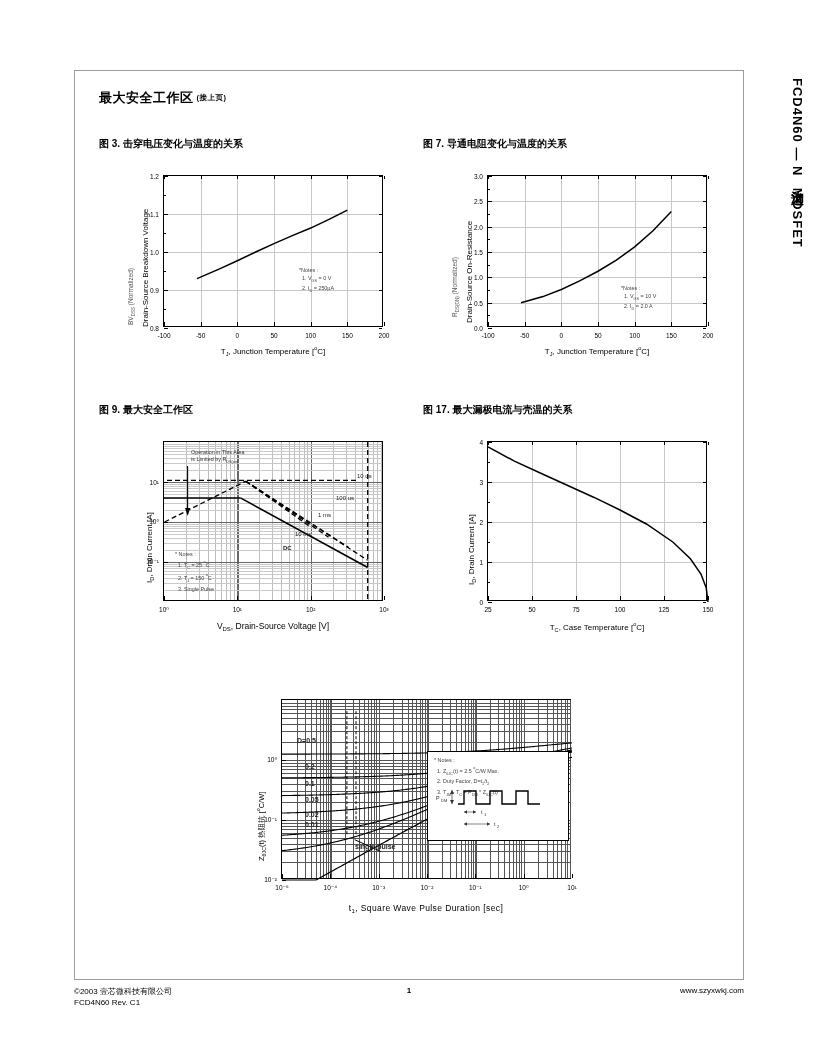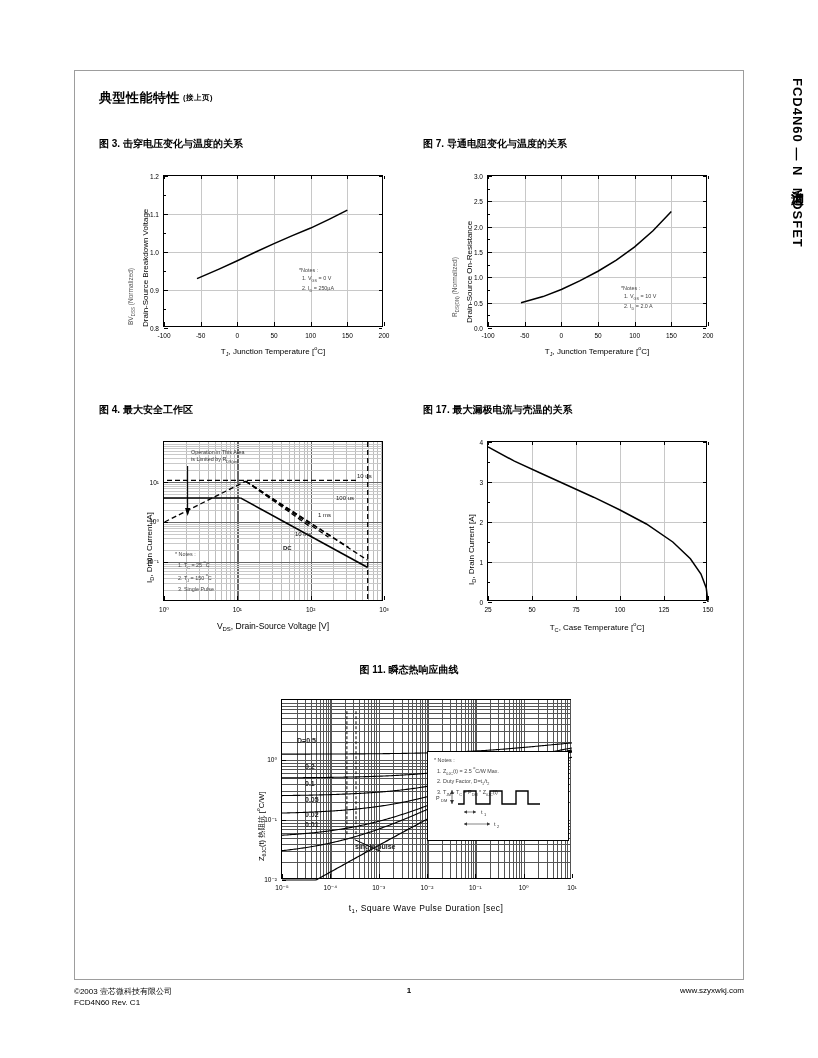--- a/index.html
+++ b/index.html
@@ -45,21 +45,21 @@
   .white-box{position:absolute;background:#fff;border:1px solid #000;}
 </style>
 </head>
 <body>
 
 <div class="page">
   <div class="shadow"></div>
   <div class="sheet">
 
     <div class="sect-title">
-      <span>典型性能特性</span><span class="sect-sub">(接上页)</span>
+      <span>最大安全工作区</span><span class="sect-sub">(接上页)</span>
     </div>
 
     <div class="fig-title" style="left:24px;top:66px;">图 3. 击穿电压变化与温度的关系</div>
     <div class="chart" style="left:24px;top:96px;width:310px;height:200px;">
       <div class="plot" id="p7" style="left:64px;top:8px;width:220px;height:152px;">
           <div class="tick b" style="left:0px;"></div>
           <div class="tick bt" style="left:0px;"></div>
           <div class="tlabel" style="left:0px;top:156px;transform:translateX(-50%);">-100</div>
           <div class="gridline v" style="left:36.666666666666664px;"></div>
           <div class="tick b" style="left:36.666666666666664px;"></div>
@@ -184,21 +184,21 @@
           </svg>
         </div>
       <div class="ylab2" style="left:28px;top:150px;">R<sub>DS(ON)</sub> (Normalized)</div>
       <div class="ylab" style="left:42px;top:156px;">Drain-Source On-Resistance</div>
       <div class="xlab" style="left:64px;top:178px;width:220px;">T<sub>J</sub>, Junction Temperature [<sup>o</sup>C]</div>
       <div class="notes" style="left:198px;top:118px;">
         *Notes :<br>&nbsp;&nbsp;1. V<sub>GS</sub> = 10 V<br>&nbsp;&nbsp;2. I<sub>D</sub> = 2.0 A
       </div>
     </div>
 
-    <div class="fig-title" style="left:24px;top:332px;">图 4. 最大安全工作区</div>
+    <div class="fig-title" style="left:24px;top:332px;">图 9. 最大安全工作区</div>
     <div class="chart" style="left:24px;top:362px;width:310px;height:210px;">
       <div class="plot" id="p9" style="left:64px;top:8px;width:220px;height:160px;">
           <div class="gridline v" style="left:22.07553301535862px;background:#bdbdbd;width:1px;"></div>
           <div class="gridline v" style="left:34.988892012775246px;background:#bdbdbd;width:1px;"></div>
           <div class="gridline v" style="left:44.15106603071724px;background:#bdbdbd;width:1px;"></div>
           <div class="gridline v" style="left:51.25780031797472px;background:#bdbdbd;width:1px;"></div>
           <div class="gridline v" style="left:57.06442502813387px;background:#bdbdbd;width:1px;"></div>
           <div class="gridline v" style="left:61.973856267712165px;background:#bdbdbd;width:1px;"></div>
           <div class="gridline v" style="left:66.22659904607586px;background:#bdbdbd;width:1px;"></div>
           <div class="gridline v" style="left:69.97778402555049px;background:#bdbdbd;width:1px;"></div>
@@ -346,21 +346,20 @@
           <div class="tick r" style="top:0px;"></div>
           <div class="tlabel" style="left:-5px;top:0px;transform:translate(-100%,-50%);">4</div>
           <svg class="curvesvg" width="220" height="160">
             <path d="M0.00,4.80 L26.40,19.20 L52.80,31.20 L79.20,43.20 L105.60,55.20 L132.00,68.00 L158.40,82.00 L184.80,100.00 L202.40,116.80 L212.96,132.00 L218.24,146.00 L220.00,160.00 " fill="none" stroke="#000" stroke-width="1.5"></path>
           </svg>
         </div>
       <div class="ylab" style="left:44px;top:152px;">I<sub>D</sub>, Drain Current [A]</div>
       <div class="xlab" style="left:64px;top:188px;width:220px;">T<sub>C</sub>, Case Temperature [<sup>o</sup>C]</div>
     </div>
 
-    <div class="fig-title" style="left:0;top:592px;width:668px;text-align:center;">图 11. 瞬态热响应曲线</div>
     <div class="chart" style="left:134px;top:620px;width:400px;height:250px;">
       <div class="plot" id="p11" style="left:72px;top:8px;width:290px;height:180px;">
           <div class="gridline v" style="left:14.549783123759095px;background:#555;width:1px;"></div>
           <div class="gridline v" style="left:23.060860644783695px;background:#555;width:1px;"></div>
           <div class="gridline v" style="left:29.09956624751819px;background:#555;width:1px;"></div>
           <div class="gridline v" style="left:33.78355020957424px;background:#555;width:1px;"></div>
           <div class="gridline v" style="left:37.610643768542786px;background:#555;width:1px;"></div>
           <div class="gridline v" style="left:40.846405267355756px;background:#555;width:1px;"></div>
           <div class="gridline v" style="left:43.64934937127728px;background:#555;width:1px;"></div>
           <div class="gridline v" style="left:46.12172128956739px;background:#555;width:1px;"></div>

